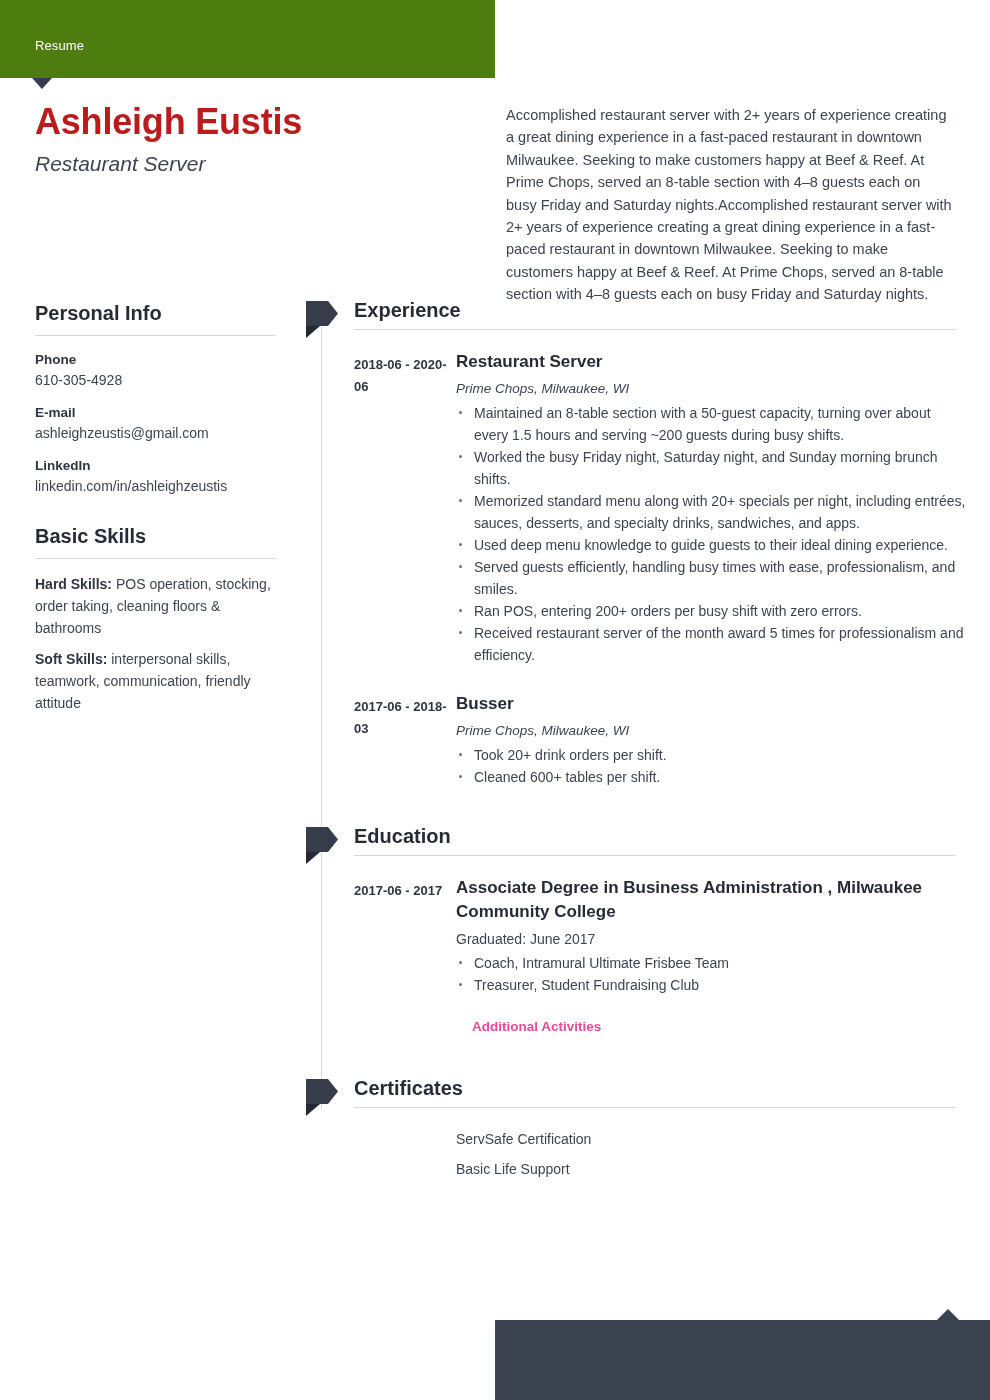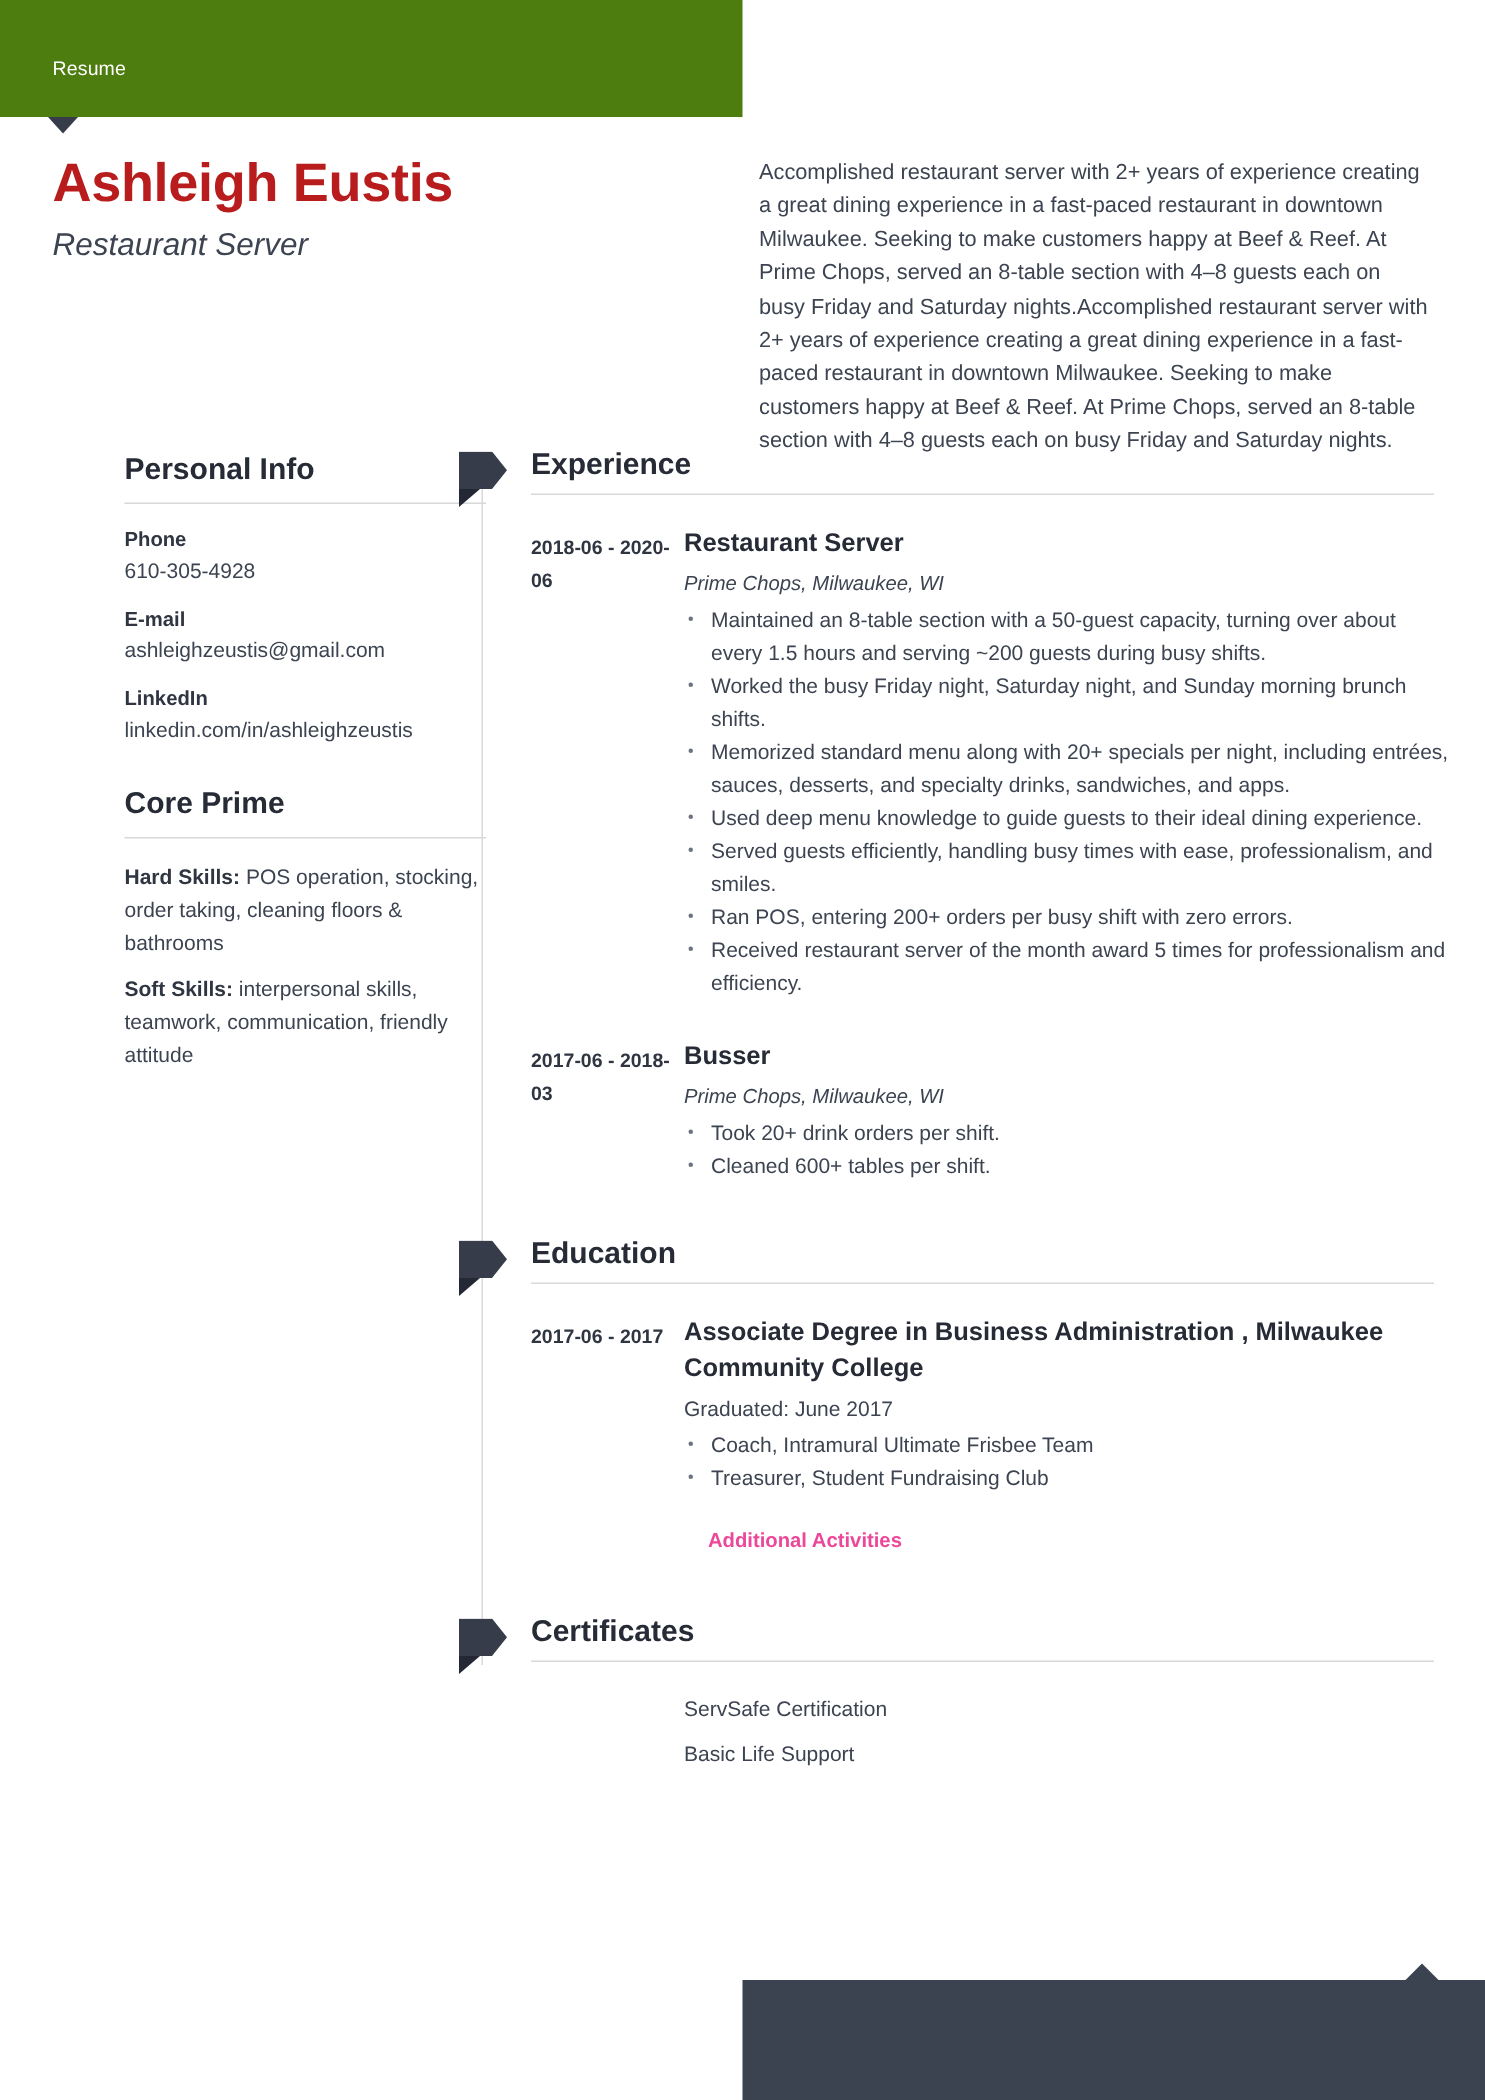--- a/index.html
+++ b/index.html
@@ -102,21 +102,20 @@
     color: #3d4451;
     text-align: left;
   }
 
   
   .sidebar {
     position: absolute;
     left: 35px;
     top: 300px;
     width: 245px;
-    margin-left: 48px;
   }
   .side-heading {
     margin: 0;
     font-size: 20px;
     line-height: 26px;
     font-weight: bold;
     color: #262b36;
   }
   .side-rule {
     height: 1px;
@@ -327,21 +326,21 @@
     <div class="info-value">ashleighzeustis@gmail.com</div>
   </div>
 
   <div class="info-block">
     <div class="info-label">LinkedIn</div>
     <div class="info-value">linkedin.com/in/ashleighzeustis</div>
   </div>
 
   <div class="skills-gap"></div>
 
-  <h3 class="side-heading">Core Prime</h3>
+  <h3 class="side-heading">Basic Skills</h3>
   <div class="side-rule"></div>
 
   <div class="skill-line"><b>Hard Skills:</b><span> POS operation, stocking, order taking, cleaning floors &amp; bathrooms</span></div>
   <div class="skill-line"><b>Soft Skills:</b><span> interpersonal skills, teamwork, communication, friendly attitude</span></div>
 </div>
 
 <div class="timeline-line"></div>
 
 <div class="main">
 

